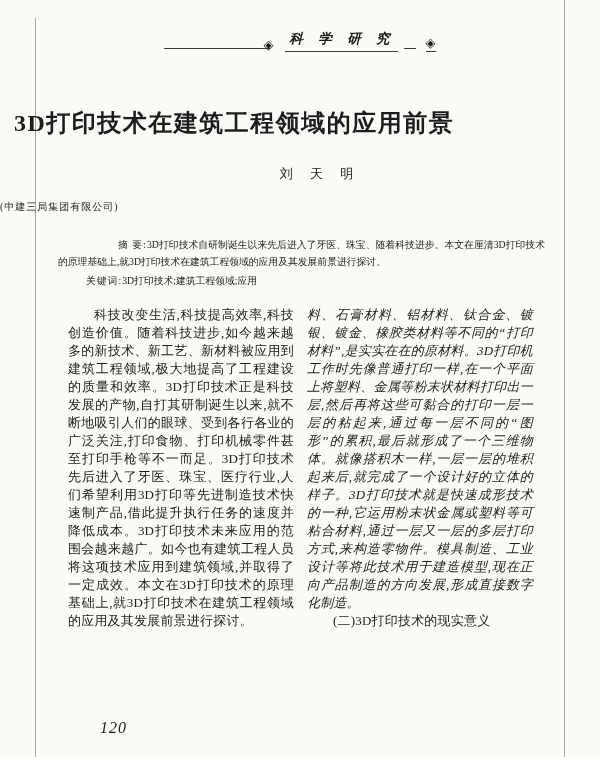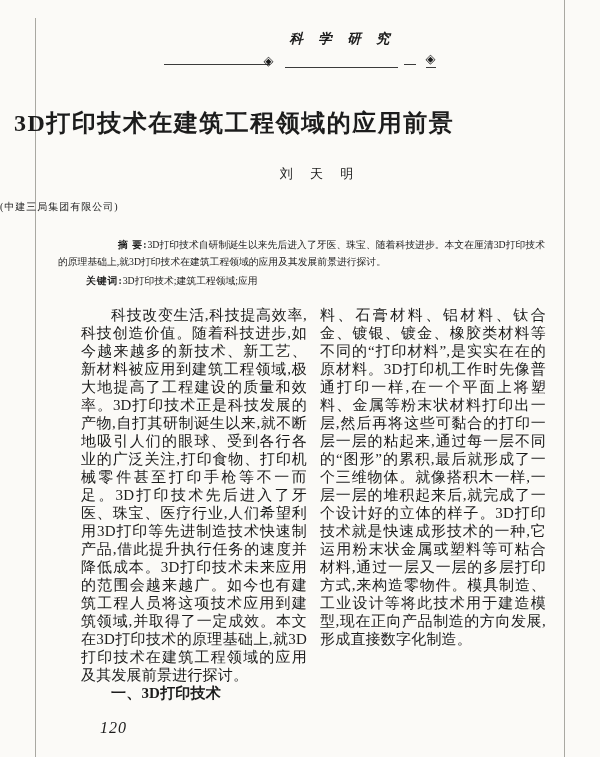--- a/index.html
+++ b/index.html
@@ -15,21 +15,21 @@
   .header-band{
     position:absolute;top:30px;left:0;width:100%;
     display:flex;justify-content:center;align-items:flex-end;
   }
   .header-rule{width:106px;height:1px;background:#3b3b3b;margin-bottom:3px;}
   .ornament{font-size:13px;line-height:1;color:#1c1c1c;}
   .ornament.first{margin:0 12px 1px -7px;}
   .ornament.last{margin:0 0 0 10px;border-bottom:1px solid #3b3b3b;padding-bottom:2px;}
   .section-label{
     font-weight:bold;font-style:italic;font-size:13.5px;letter-spacing:6px;
-    border-bottom:1px solid #3b3b3b;padding:0 2px 19px 4px;white-space:nowrap;
+    border-bottom:1px solid #3b3b3b;padding:0 2px 3px 4px;white-space:nowrap;
   }
   .header-dash{width:12px;height:1px;background:#3b3b3b;margin:0 0 3px 6px;}
 
   .doc-title{
     position:absolute;top:107px;left:0;width:100%;text-align:left;
     font-size:24px;font-weight:bold;letter-spacing:1.5px;white-space:nowrap;margin-left:14px;
   }
   .doc-author{
     position:absolute;top:165px;left:0;width:100%;text-align:center;
     font-size:13px;letter-spacing:7px;padding-left:20px;
@@ -38,31 +38,31 @@
     position:absolute;top:200px;left:0;width:100%;text-align:left;
     font-size:10px;letter-spacing:1px;
   }
 
   .abstract-block{
     position:absolute;top:237px;left:58px;width:487px;
     font-size:9.8px;line-height:16.5px;text-align:justify;
   }
   .abstract-p{margin:0;text-indent:60px;}
   .keywords-p{margin:3px 0 16px 0;text-indent:28px;}
-  .label-bold{font-weight:bold;letter-spacing:1px;}
+  .label-bold{font-weight:normal;letter-spacing:1px;}
 
   .columns{
-    position:absolute;top:306px;left:81px;width:465px;
+    position:absolute;top:306px;left:68px;width:465px;
     display:flex;gap:13px;
-    font-size:15px;line-height:18px;text-align:justify;
+    font-size:13px;line-height:18px;text-align:justify;
     letter-spacing:0.2px;
   }
   .col{width:226px;}
   .col p{margin:0;text-indent:2em;}
-  .col p.cont{text-indent:0;}
+  .col p.cont{text-indent:0;font-style:italic;}
   .col p.h-bold{font-weight:bold;}
 
   .page-number{
     position:absolute;left:72px;top:719px;
     font-style:italic;font-size:16px;letter-spacing:1px;padding-left:28px;
   }
 </style>
 </head>
 <body>
 
@@ -84,20 +84,20 @@
 <div class="doc-affiliation">(中建三局集团有限公司)</div>
 
 <div class="abstract-block">
   <p class="abstract-p"><span class="label-bold">摘 要:</span><span>3D打印技术自研制诞生以来先后进入了牙医、珠宝、随着科技进步。本文在厘清3D打印技术的原理基础上,就3D打印技术在建筑工程领域的应用及其发展前景进行探讨。</span></p>
   <p class="keywords-p"><span class="label-bold">关键词:</span><span>3D打印技术;建筑工程领域;应用</span></p>
 </div>
 
 <div class="columns">
   <div class="col">
     <p>科技改变生活,科技提高效率,科技创造价值。随着科技进步,如今越来越多的新技术、新工艺、新材料被应用到建筑工程领域,极大地提高了工程建设的质量和效率。3D打印技术正是科技发展的产物,自打其研制诞生以来,就不断地吸引人们的眼球、受到各行各业的广泛关注,打印食物、打印机械零件甚至打印手枪等不一而足。3D打印技术先后进入了牙医、珠宝、医疗行业,人们希望利用3D打印等先进制造技术快速制产品,借此提升执行任务的速度并降低成本。3D打印技术未来应用的范围会越来越广。如今也有建筑工程人员将这项技术应用到建筑领域,并取得了一定成效。本文在3D打印技术的原理基础上,就3D打印技术在建筑工程领域的应用及其发展前景进行探讨。</p>
-    <p class="h-bold">一、3D打印技术</p>
   </div>
   <div class="col">
     <p class="cont">料、石膏材料、铝材料、钛合金、镀银、镀金、橡胶类材料等不同的“打印材料”,是实实在在的原材料。3D打印机工作时先像普通打印一样,在一个平面上将塑料、金属等粉末状材料打印出一层,然后再将这些可黏合的打印一层一层的粘起来,通过每一层不同的“图形”的累积,最后就形成了一个三维物体。就像搭积木一样,一层一层的堆积起来后,就完成了一个设计好的立体的样子。3D打印技术就是快速成形技术的一种,它运用粉末状金属或塑料等可粘合材料,通过一层又一层的多层打印方式,来构造零物件。模具制造、工业设计等将此技术用于建造模型,现在正向产品制造的方向发展,形成直接数字化制造。</p>
+    <p>(二)3D打印技术的现实意义</p>
   </div>
 </div>
 
 <div class="page-number">120</div>
 
 </body></html>

